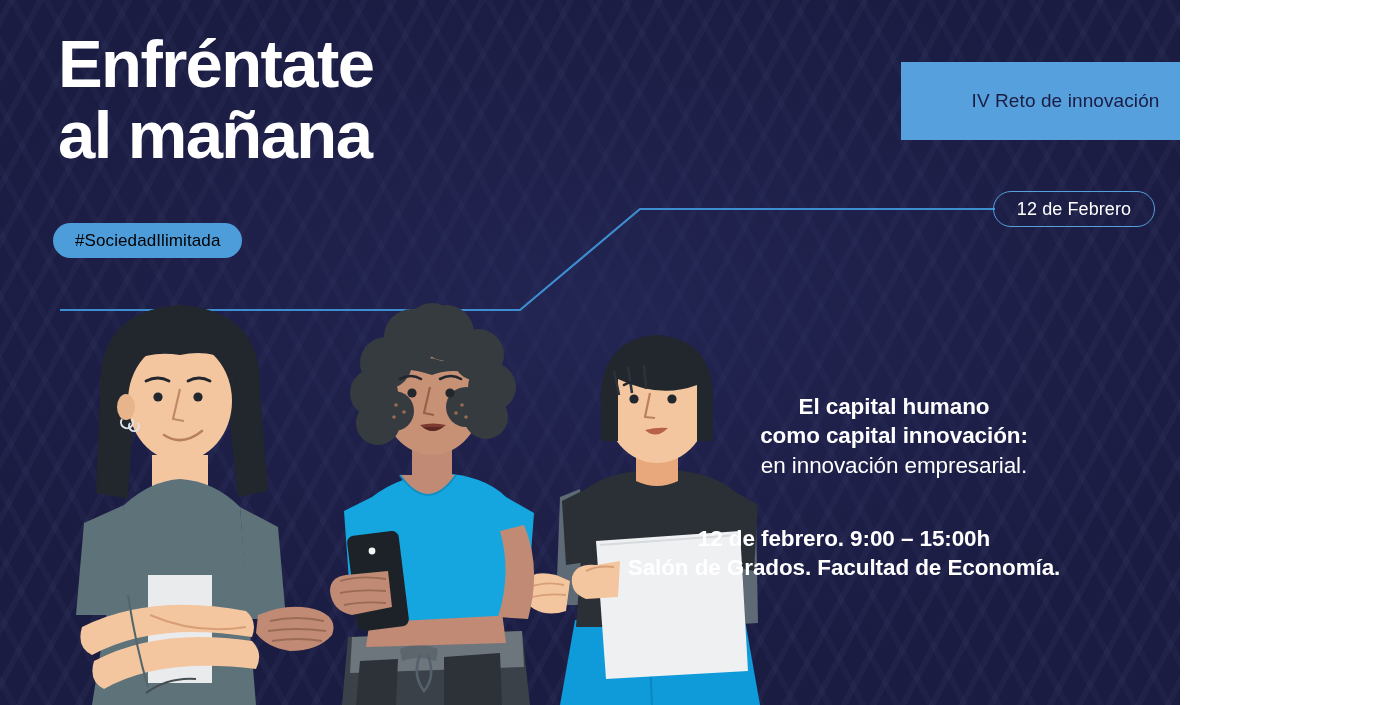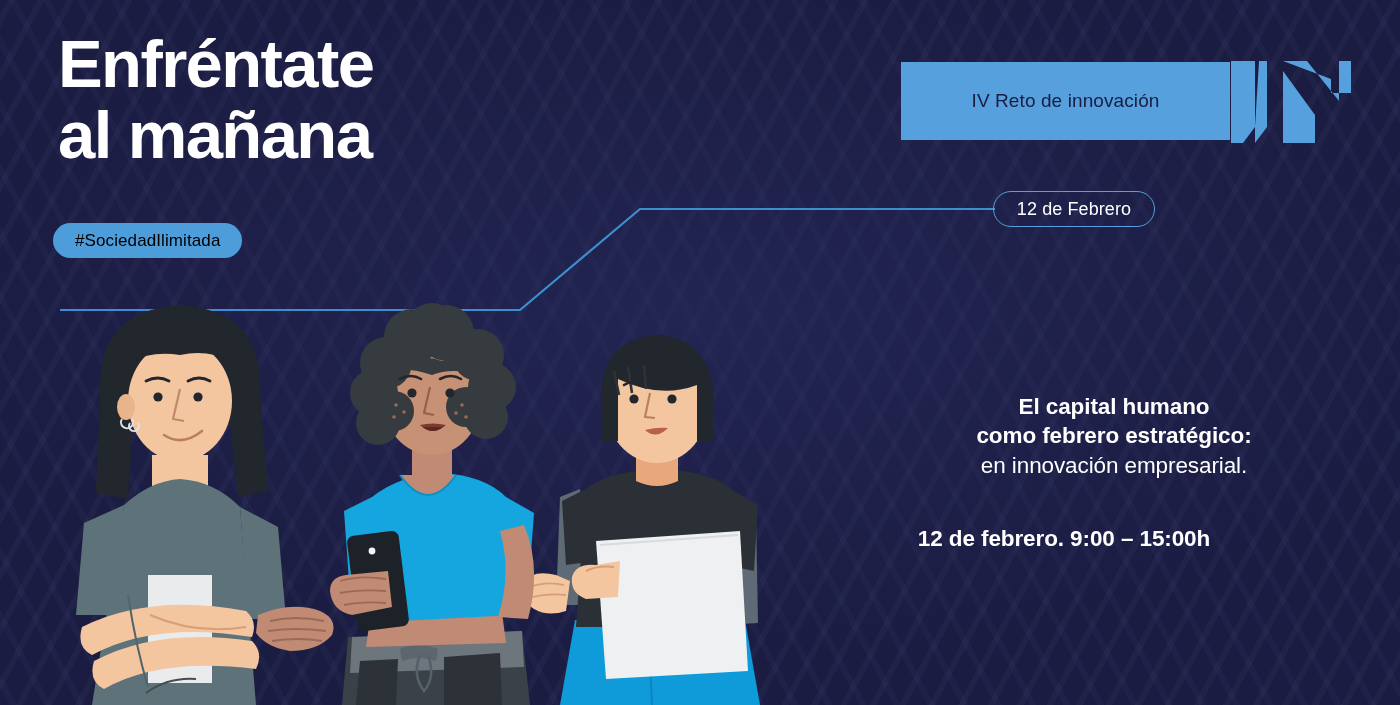--- a/index.html
+++ b/index.html
@@ -3,21 +3,21 @@
 <meta charset="utf-8">
 <style>
   * { box-sizing: border-box; margin: 0; padding: 0; }
   html, body {
     width: 1400px; height: 705px;
     overflow: hidden;
     font-family: "Liberation Sans", sans-serif;
   }
   .poster {
     position: relative;
-    width: 1400px; height: 705px;
+    width: 1180px; height: 705px;
     background: #1b1c42;
     overflow: hidden;
   }
   
   .texture {
     position: absolute; inset: 0;
     background-image:
       repeating-linear-gradient(118deg,
         rgba(255,255,255,0.000) 0px,
         rgba(255,255,255,0.000) 7px,
@@ -154,26 +154,27 @@
       <path d="M62 14 L62 86 L94 86 L94 58 Z" fill="#55a0dd"></path>
     </svg>
   </div>
 
   <div class="pill pill-date">
     <span>12 de Febrero</span>
   </div>
 
   <div class="rt-block rt-theme">
     <div class="rt-line b">El capital humano</div>
-    <div class="rt-line b">como febrero estratégico:</div>
+    <div class="rt-line b">como capital innovación:</div>
     <div class="rt-line">en innovación empresarial.</div>
   </div>
 
   <div class="rt-block rt-venue">
     <div class="rt-line b">12 de febrero. 9:00 – 15:00h</div>
+    <div class="rt-line b">Salón de Grados. Facultad de Economía.</div>
   </div>
 
   <svg class="illus" width="800" height="430" viewBox="0 0 800 430">
     <defs>
       <clipPath id="cut">
           <rect x="0" y="0" width="800" height="430"></rect>
         </clipPath>
     </defs>
     <g clip-path="url(#cut)">
 

